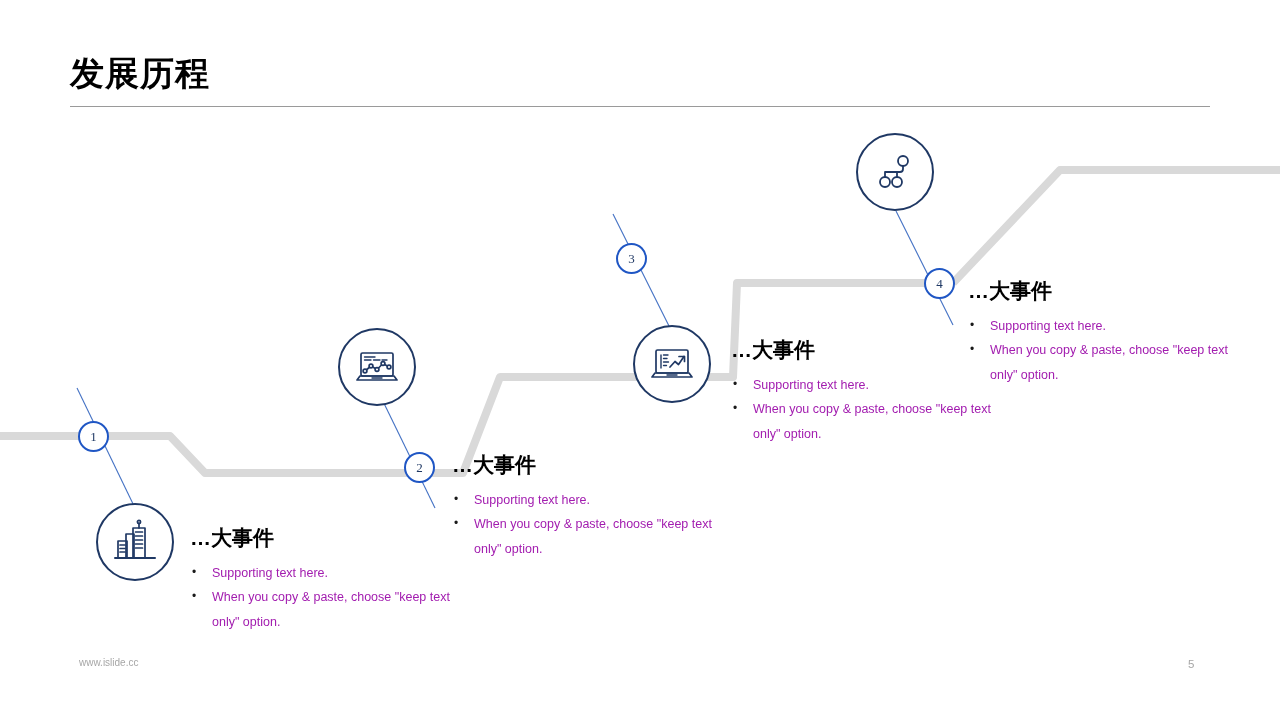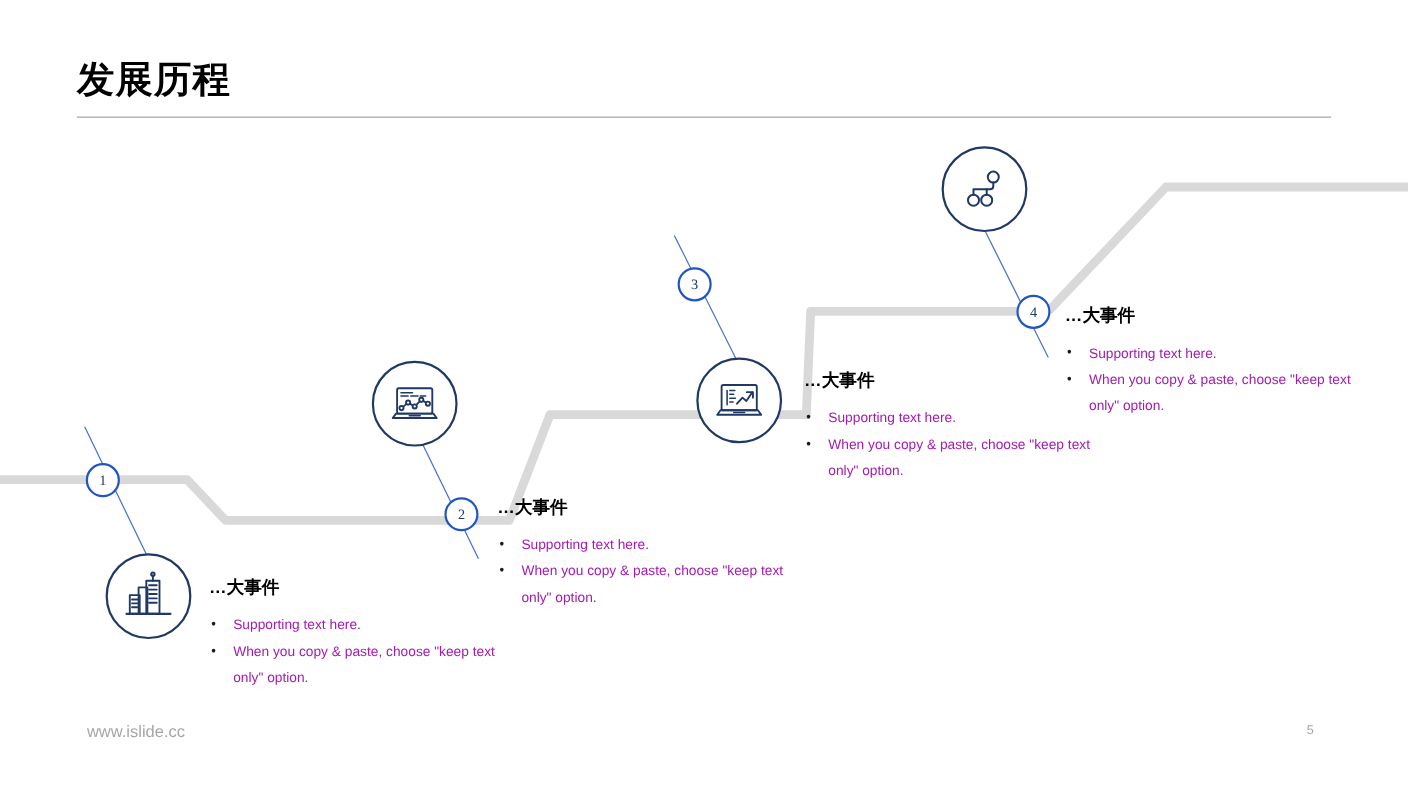--- a/index.html
+++ b/index.html
@@ -75,21 +75,21 @@
     align-items: center;
     justify-content: center;
     font-size: 13px;
     color: #1F3864;
     font-family: "Liberation Serif", serif;
   }
 
   
   .milestone-text { position: absolute; }
   .ms-heading {
-    font-size: 16px;
+    font-size: 21px;
     font-weight: bold;
     color: #000000;
     line-height: 1.1;
     margin: 0 0 12px 0;
     white-space: nowrap;
   }
   .ms-bullets {
     list-style: none;
     margin: 0;
     padding: 0;
@@ -109,21 +109,21 @@
     top: 0;
     color: #1a1a1a;
     font-size: 12px;
   }
 
   
   #footer-url {
     position: absolute;
     left: 79px;
     top: 657px;
-    font-size: 15px;
+    font-size: 10px;
     color: #a6a6a6;
   }
   #page-number {
     position: absolute;
     left: 1188px;
     top: 658px;
     font-size: 11.5px;
     color: #a6a6a6;
   }
 </style>

